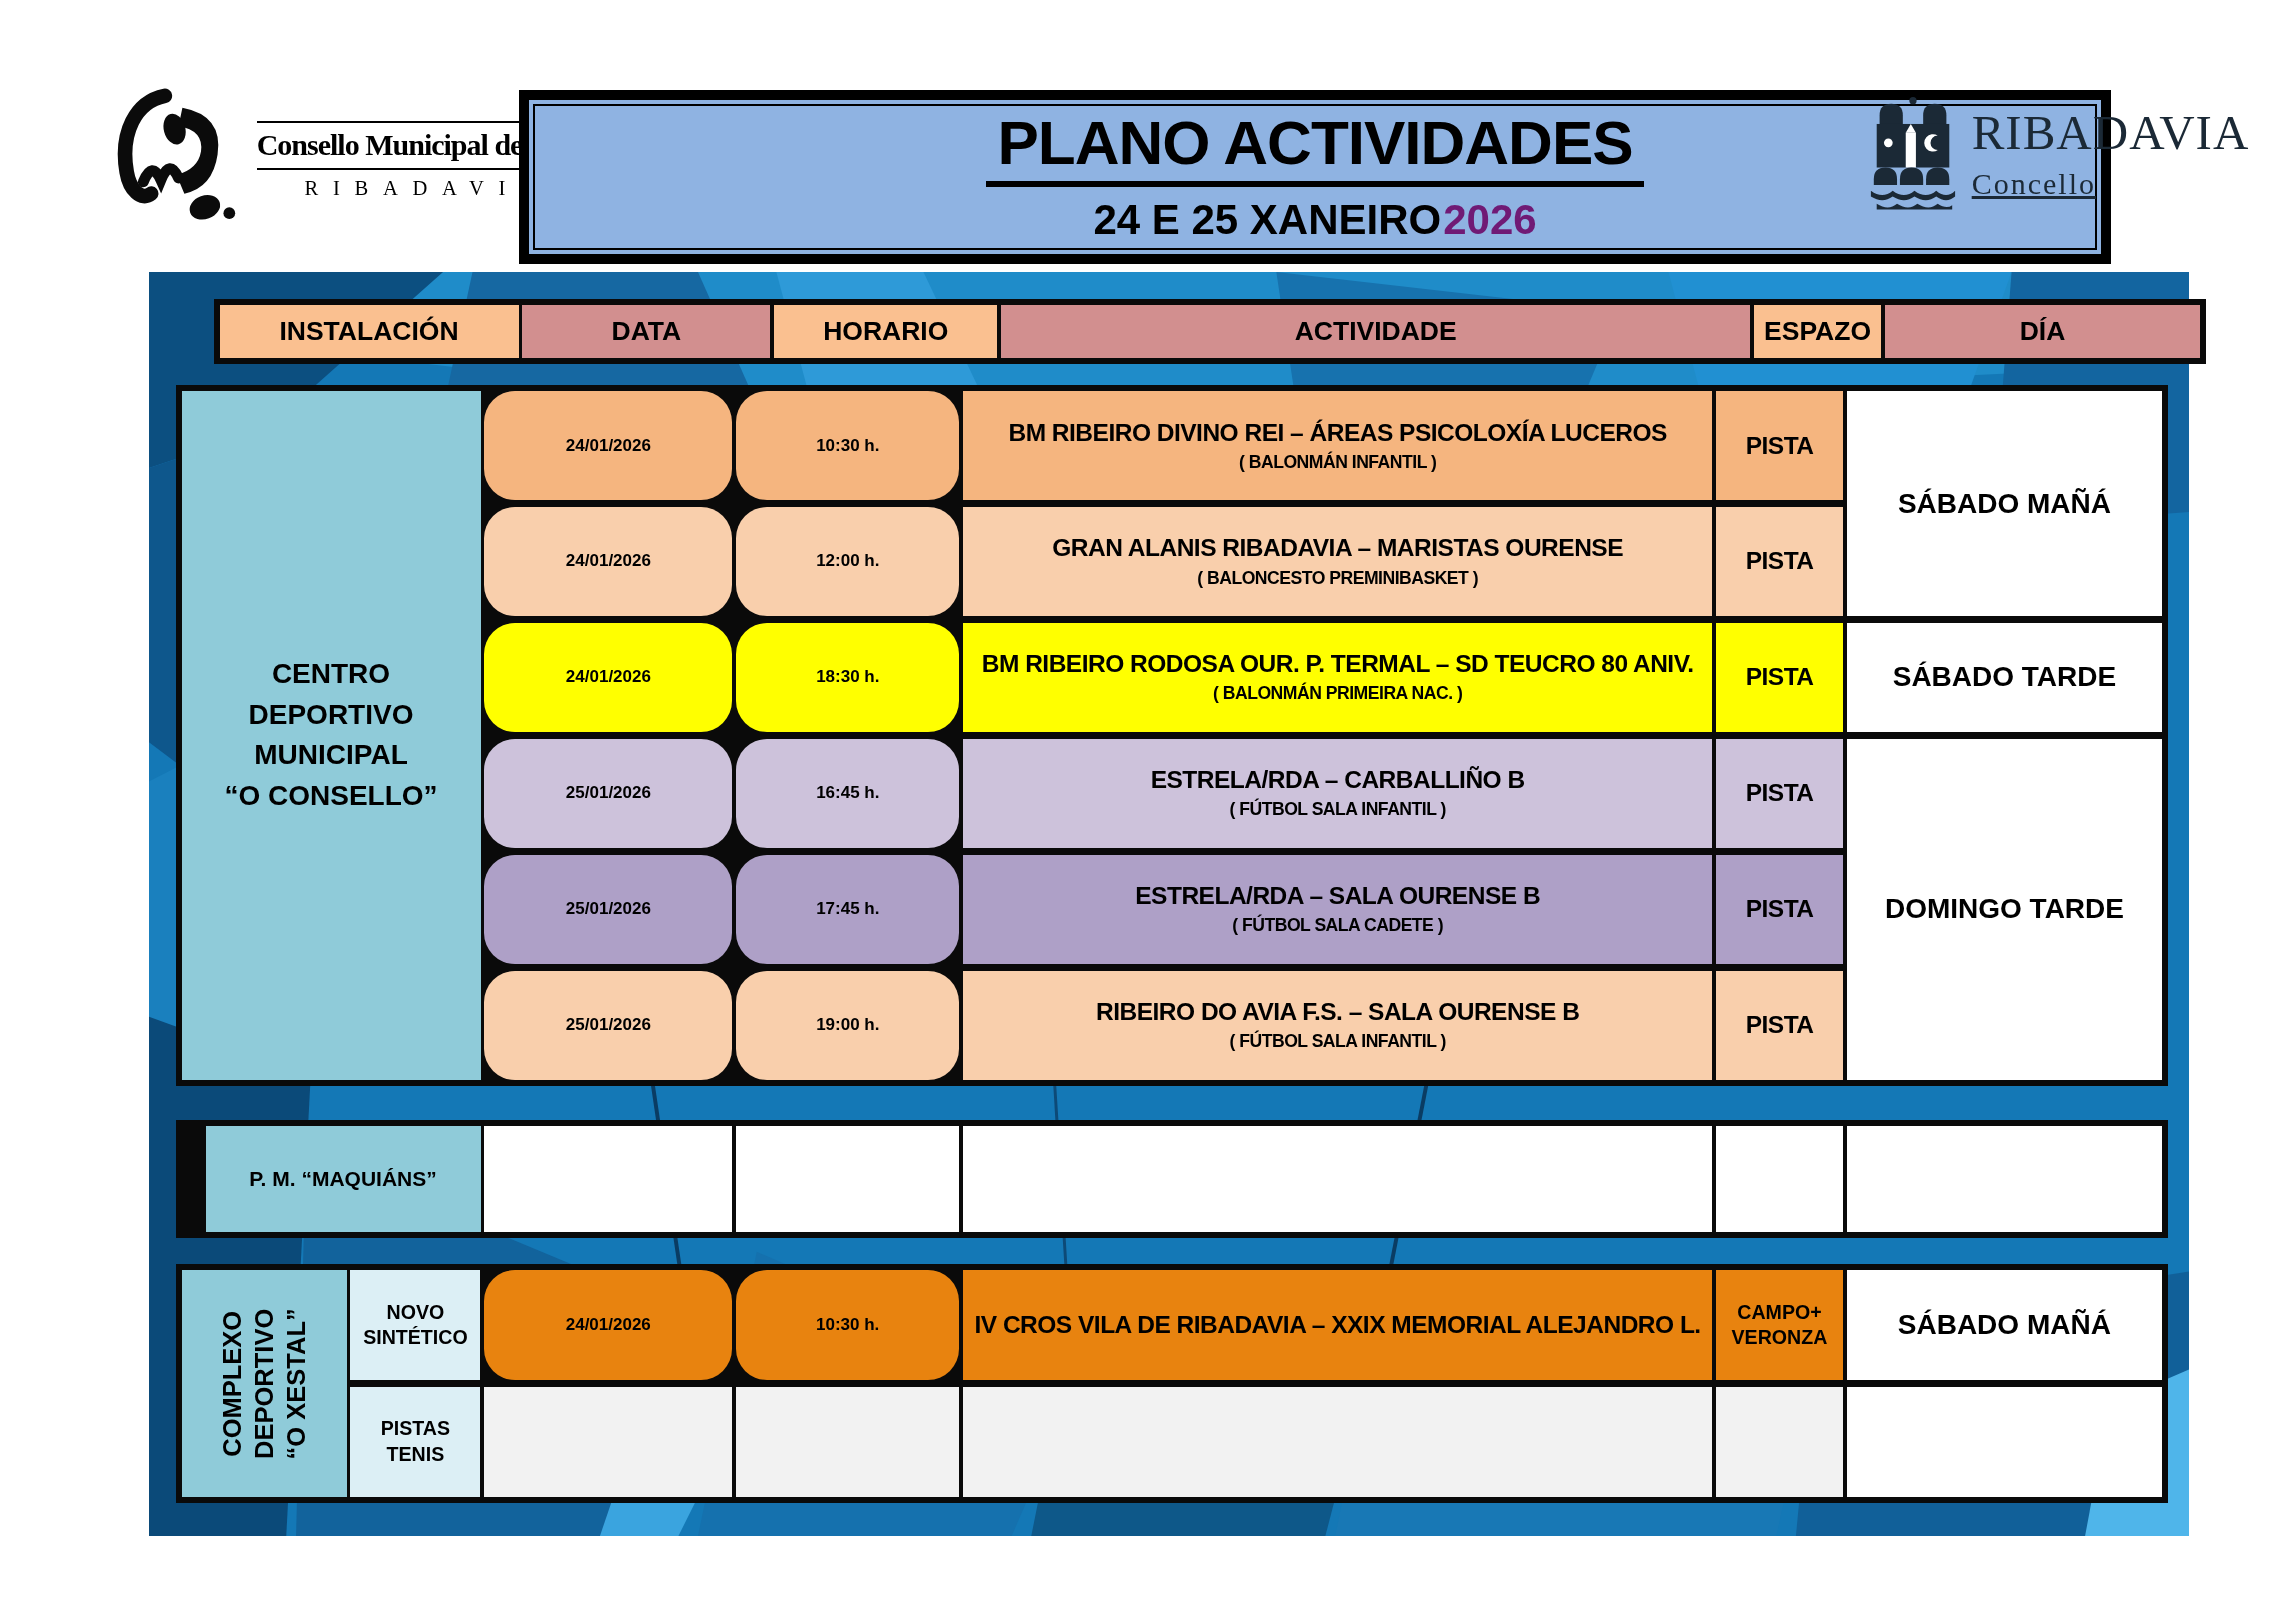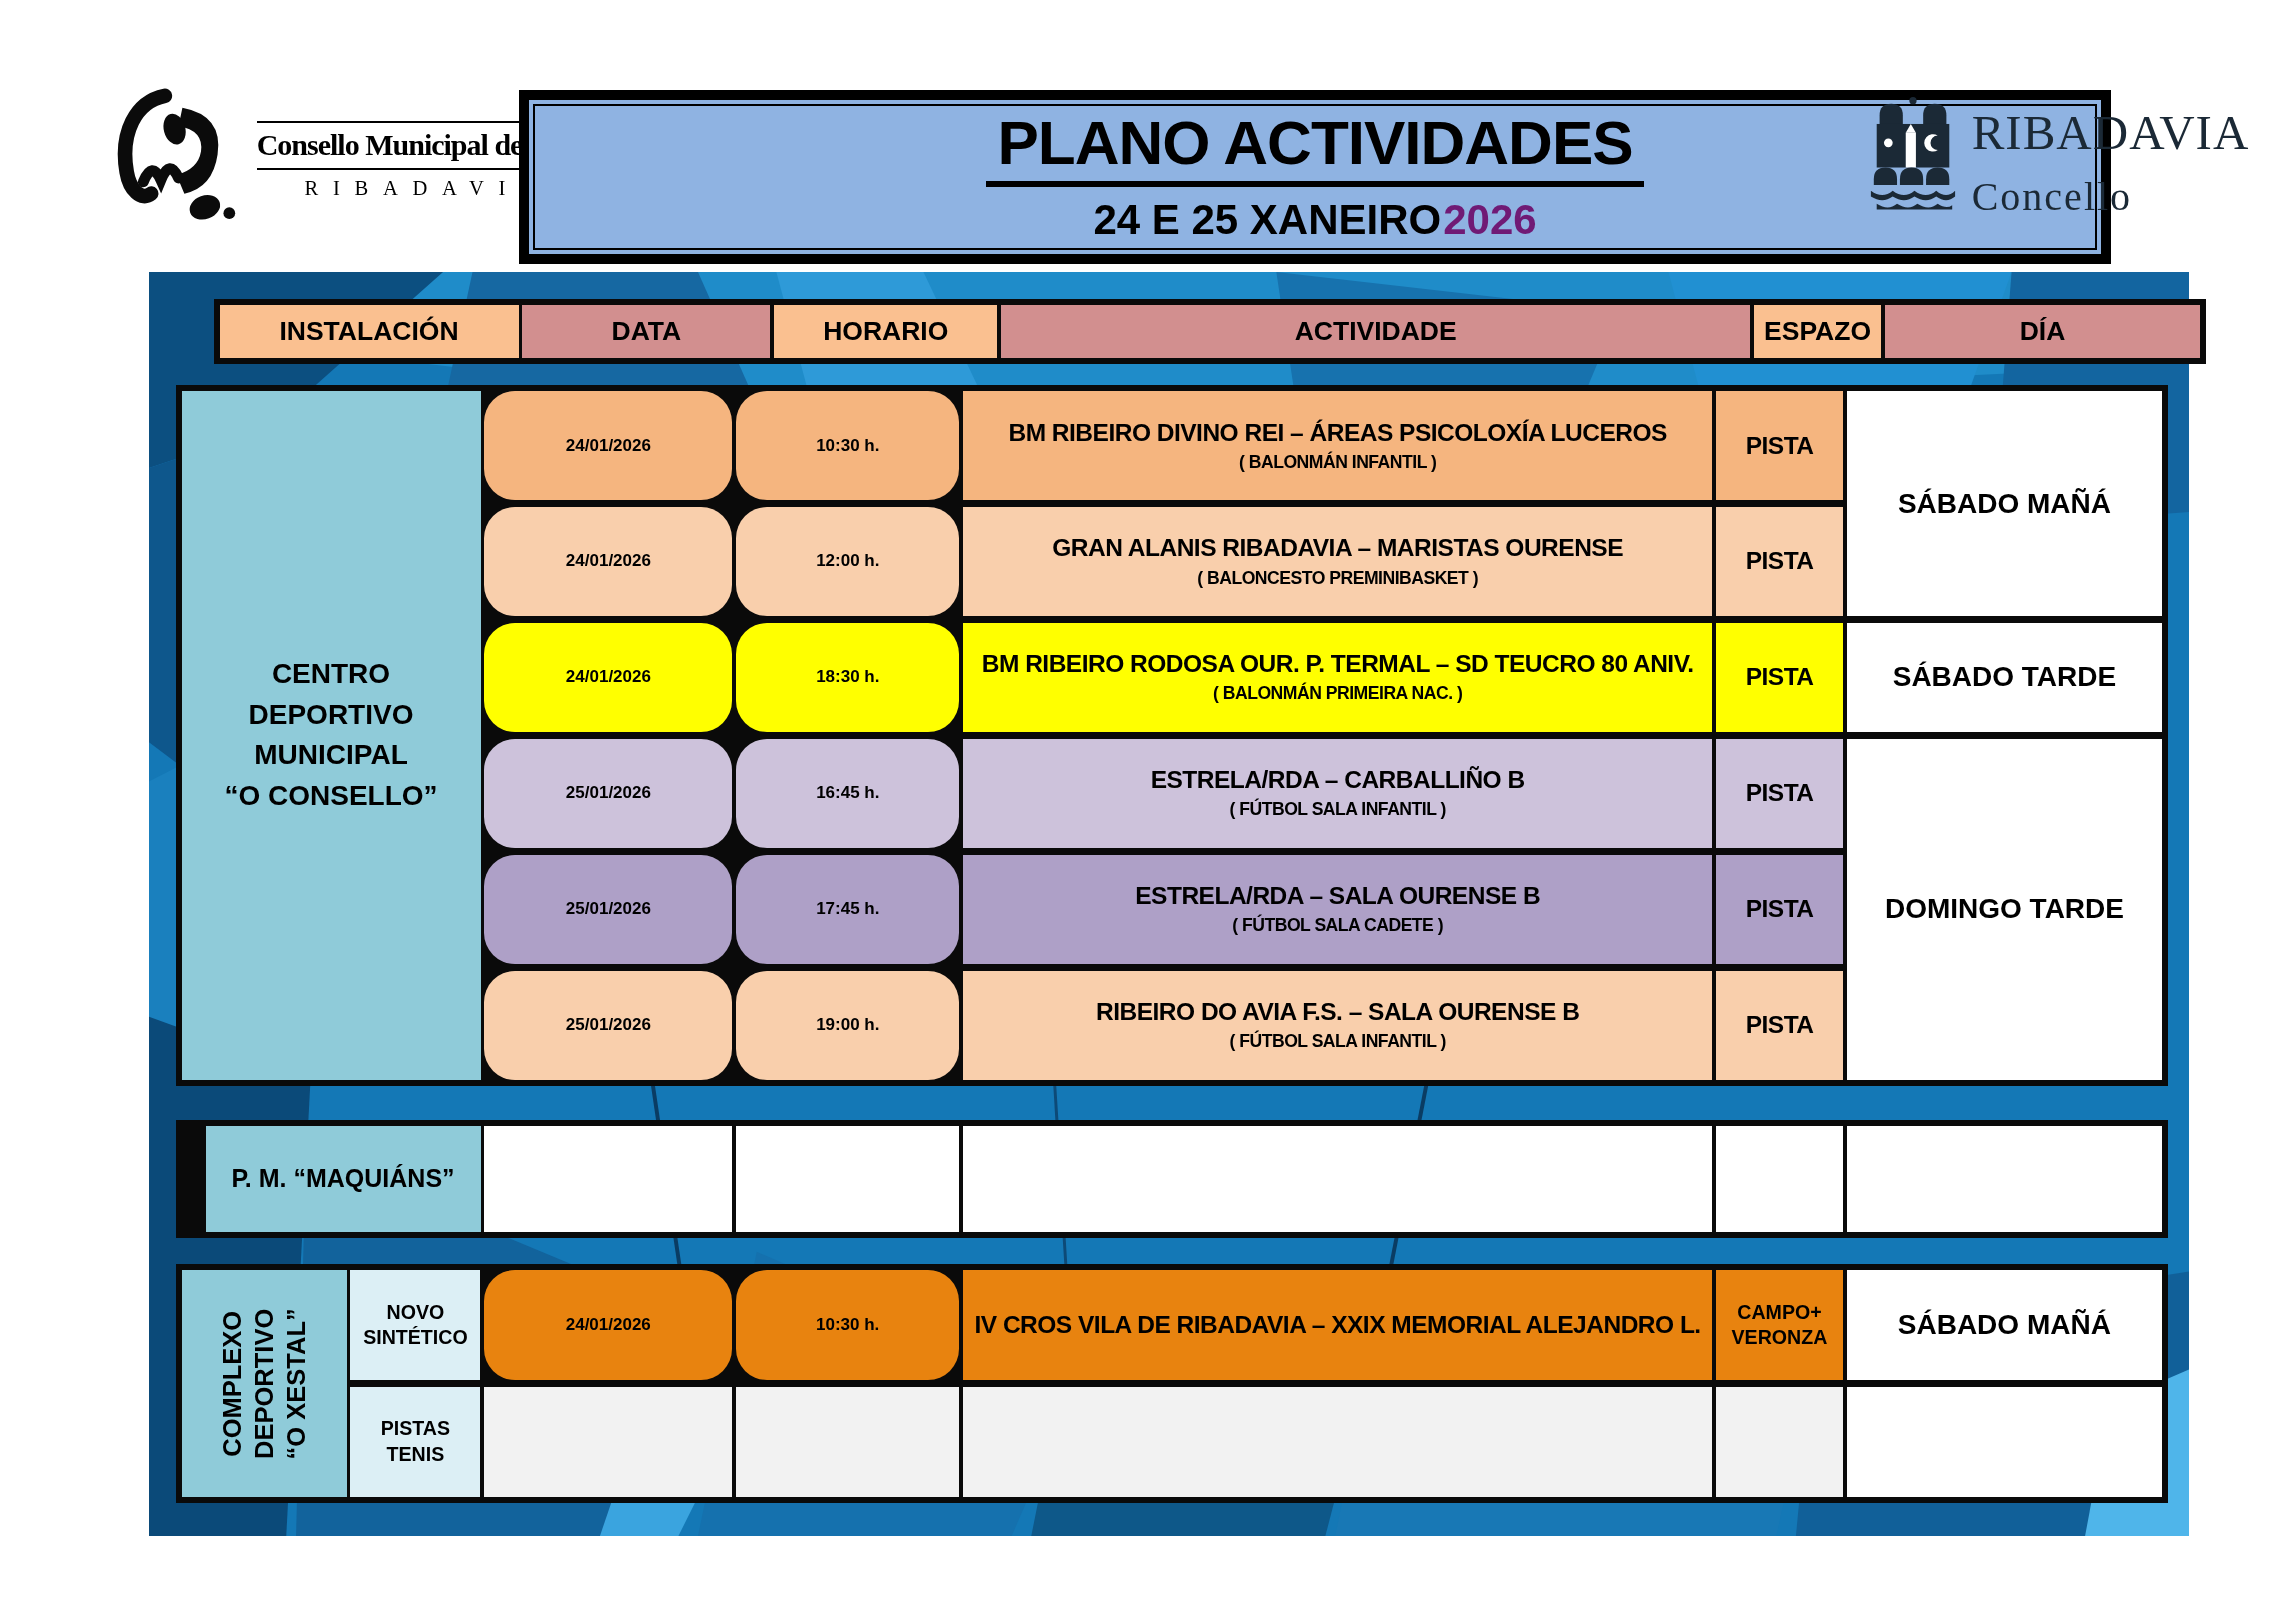--- a/index.html
+++ b/index.html
@@ -23,22 +23,22 @@
   .main-title{font-size:62px;font-weight:bold;letter-spacing:-1px;
               border-bottom:6.9px solid #000;padding:0 11.8px 5.9px 11.8px;line-height:1.05;}
   .sub-title{font-size:42px;font-weight:bold;margin-top:9.8px;display:flex;gap:2px;}
   .sub-title .year{color:#701a75;}
 
   .concello-logo{position:absolute;left:1868px;top:94px;display:flex;gap:13.7px;color:#1B2936;}
   .castle{width:90px;height:118px;}
   .concello-text{padding-top:13.7px;}
   .concello-name{font-family:"Liberation Serif",serif;font-size:49px;line-height:1;
                  letter-spacing:1px;white-space:nowrap;}
-  .concello-sub{font-family:"Liberation Serif",serif;font-size:40px;letter-spacing:2px;
-                margin-top:16px;}
+  .concello-sub{font-family:"Liberation Serif",serif;font-size:30px;letter-spacing:2px;
+                margin-top:10px;text-decoration:underline;}
 
   
   .blue-panel{position:absolute;left:149px;top:272px;width:2040px;height:1264px;
               background:#1478B6;}
   .bg-art{position:absolute;inset:0;width:100%;height:100%;}
   .panel-content{position:absolute;inset:0;padding:26.5px 0 0 26.5px;}
 
   
   .tbl{display:grid;column-gap:3.9px;row-gap:6.9px;background:#0a0a0a;border:6.9px solid #0a0a0a;
        width:max-content;}
@@ -65,21 +65,21 @@
   .c-white{background:#ffffff;}
   .c-ltblue{background:#DCEFF5;}
   .c-orange{background:#E8830F;}
   .c-gray{background:#F2F2F2;}
 
   
   .f-hdr{font-size:26.5px;letter-spacing:0px;}
   .f-date{font-size:17px;border-radius:31px;}
   .f-dia{font-size:28px;}
   .f-inst{font-size:28px;line-height:1.45;}
-  .f-maq{font-size:25px;margin-left:24px;}
+  .f-maq{font-size:21px;margin-left:24px;}
   .f-sub{font-size:19.6px;line-height:1.3;}
   .act-main{font-size:24.5px;line-height:1.15;letter-spacing:-0.5px;}
   .act-sub{font-size:17.6px;margin-top:4.9px;letter-spacing:-0.5px;}
 
   
   .inst-cell{grid-column:1;grid-row:1/7;}
   .dia-a{grid-column:6;grid-row:1/3;}
   .dia-b{grid-column:6;grid-row:3/4;}
   .dia-c{grid-column:6;grid-row:4/7;}
 

